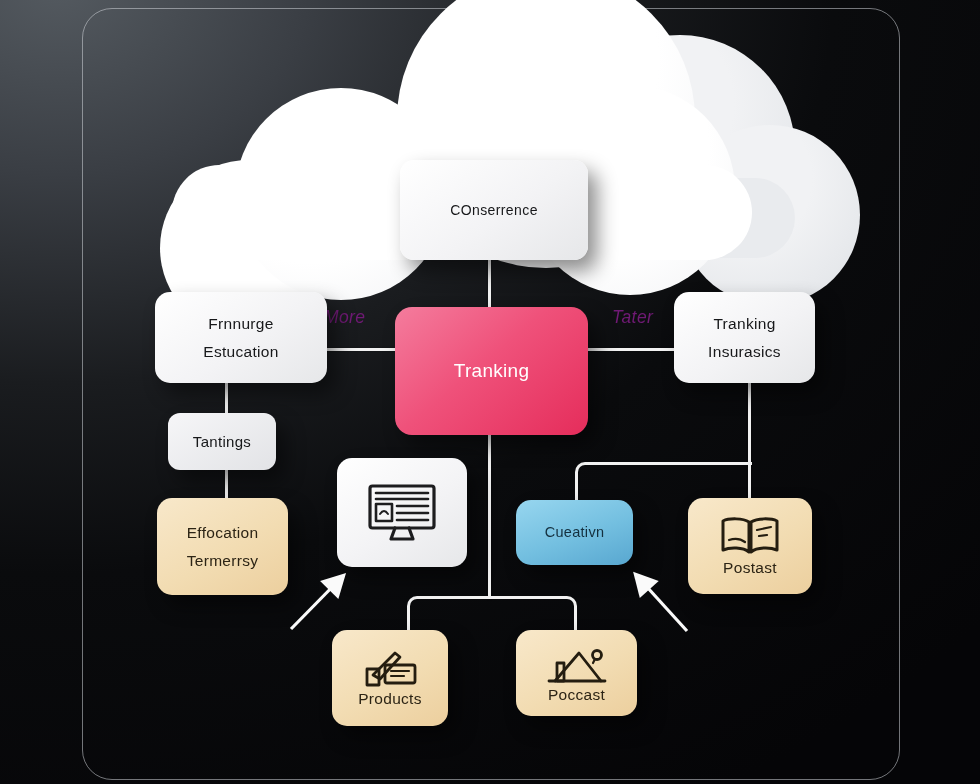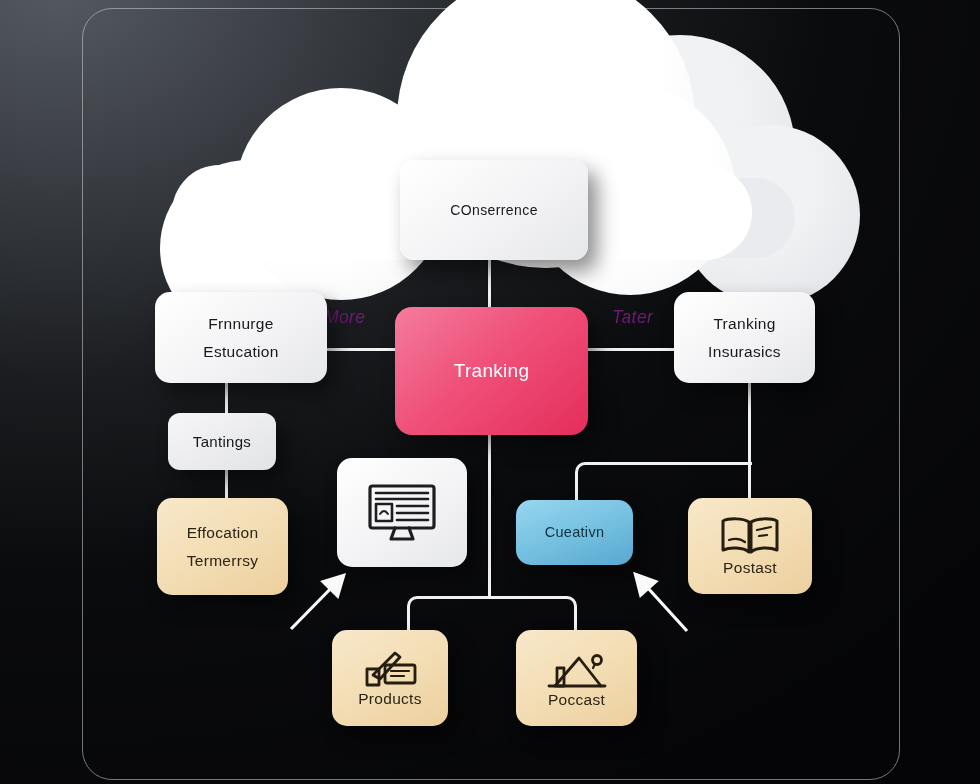--- a/index.html
+++ b/index.html
@@ -140,21 +140,21 @@
   <svg class="icon" width="58" height="40" viewBox="0 0 58 40" fill="none" stroke="#241d10" stroke-width="2.8" stroke-linecap="round" stroke-linejoin="round">
     <rect x="24" y="16" width="30" height="18" rx="2"></rect>
     <line x1="30" y1="22" x2="48" y2="22" stroke-width="2.2"></line>
     <line x1="30" y1="27" x2="43" y2="27" stroke-width="2.2"></line>
     <path d="M6 20 L18 20 L18 36 L6 36 Z"></path>
     <path d="M12 26 L34 4 L39 8 L19 30 Z"></path>
   </svg>
   <span class="icaption">Products</span>
 </div>
 
-<div class="abs node tan" style="left:516px;top:630px;width:121px;height:96px;">
+<div class="abs node tan" style="left:516px;top:630px;width:121px;height:86px;">
   <svg class="icon" width="64" height="42" viewBox="0 0 64 42" fill="none" stroke="#241d10" stroke-width="2.8" stroke-linecap="round" stroke-linejoin="round">
     <line x1="4" y1="38" x2="60" y2="38"></line>
     <path d="M10 38 L34 10 L56 38"></path>
     <rect x="12" y="20" width="7" height="18"></rect>
     <circle cx="52" cy="12" r="4.5"></circle>
     <line x1="48" y1="20" x2="50" y2="16" stroke-width="2.2"></line>
   </svg>
   <span class="icaption">Poccast</span>
 </div>
 

